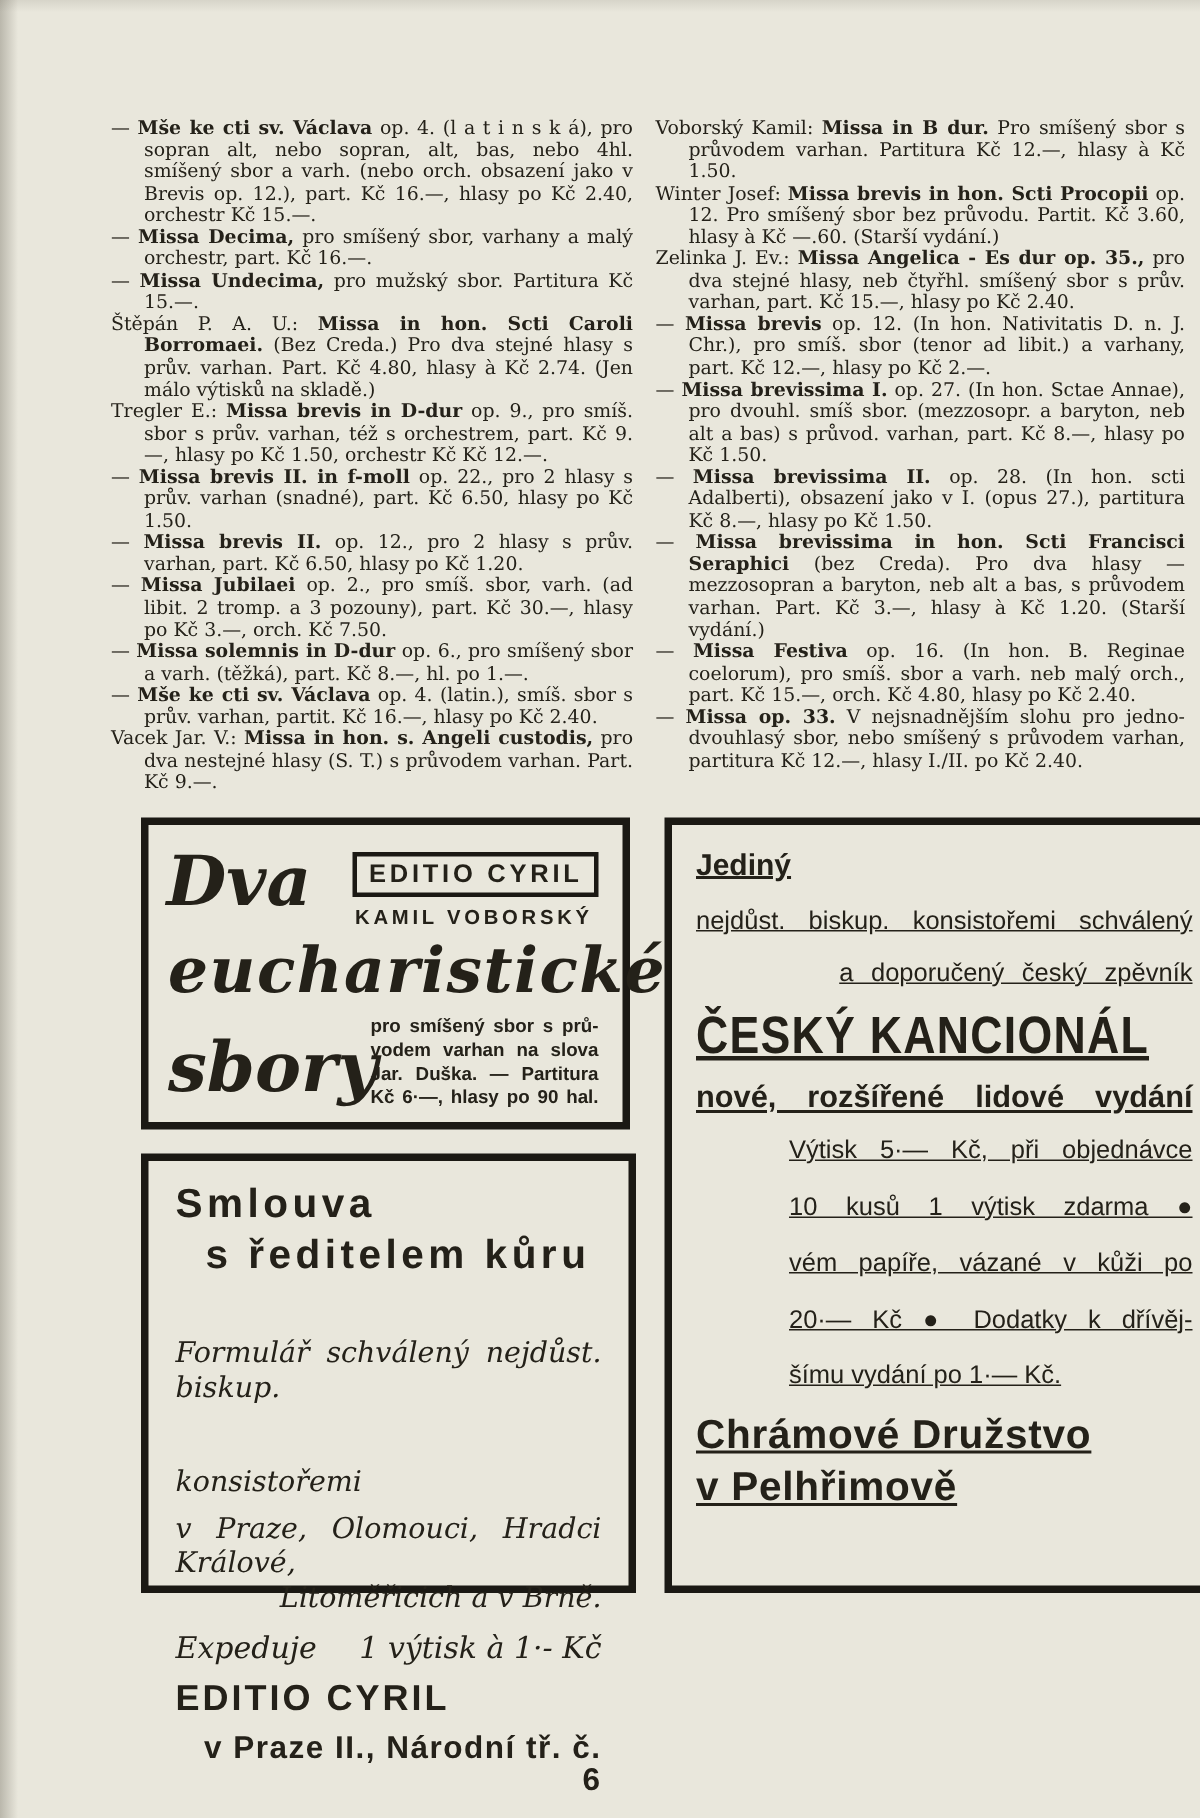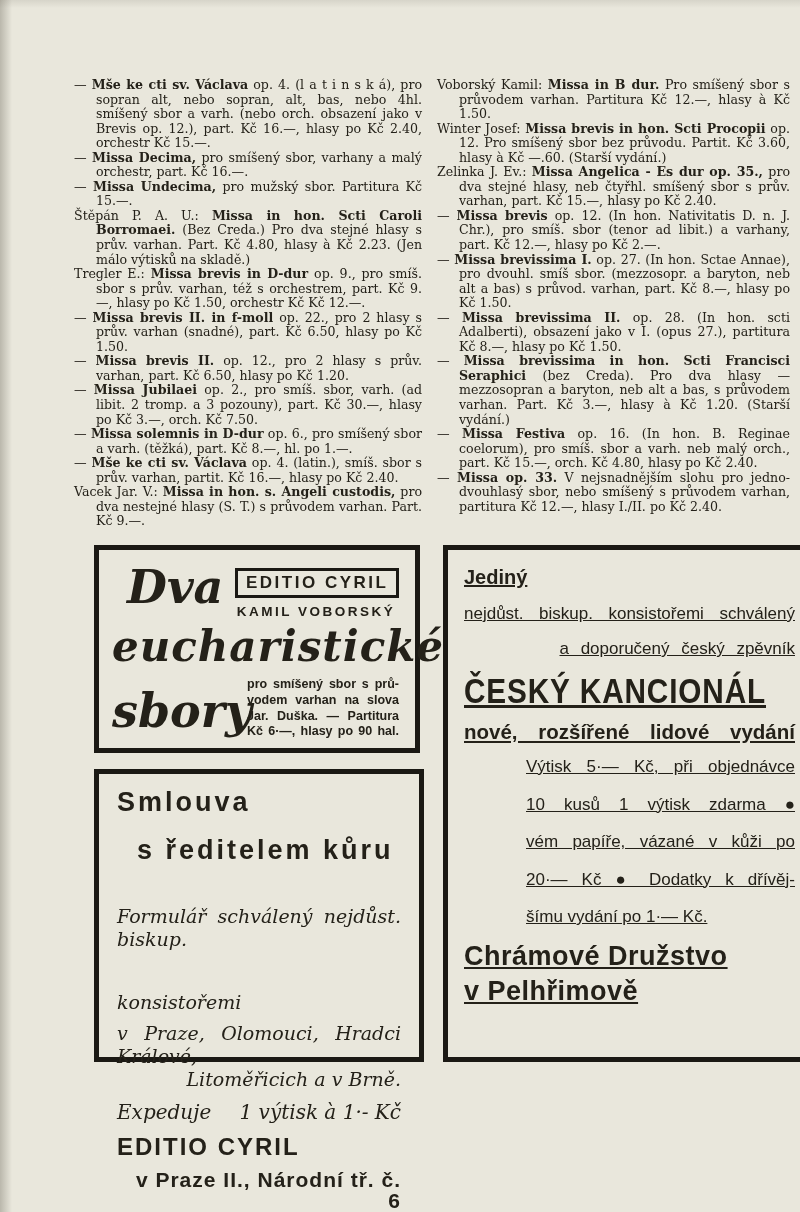--- a/index.html
+++ b/index.html
@@ -17,35 +17,35 @@
   .entry{margin:0;padding-left:22px;text-indent:-22px;}
   .entry b{font-weight:bold;}
 
   
   .adbox{position:absolute;border:5px solid #1b1914;box-sizing:border-box;background:transparent;}
   .ad1{left:94px;top:545px;width:326px;height:208px;}
   .ad2{left:94px;top:769px;width:330px;height:293px;}
   .ad3{left:443px;top:545px;width:372px;height:517px;text-decoration:underline;}
 
   
-  .ad1-dva{position:absolute;left:28px;top:14px;font:bold italic 46px/1 "DejaVu Serif",serif;text-align:right;}
+  .ad1-dva{position:absolute;left:12px;top:14px;font:bold italic 46px/1 "DejaVu Serif",serif;text-align:right;}
   .ad1-right{position:absolute;right:18px;top:18px;width:162px;text-align:center;}
   .ad1-editio{display:inline-block;border:3px solid #1b1914;padding:3px 8px 2px;
               font:bold 17px/1.1 "Liberation Sans",sans-serif;letter-spacing:2.5px;white-space:nowrap;}
   .ad1-kamil{margin-top:7px;font:bold 13.5px/1.1 "Liberation Sans",sans-serif;letter-spacing:2.5px;white-space:nowrap;}
   .ad1-euch{position:absolute;left:13px;top:76px;font:bold italic 42px/1 "DejaVu Serif",serif;letter-spacing:1px;white-space:nowrap;}
   .ad1-sbory{position:absolute;left:13px;top:138px;font:bold italic 46px/1 "DejaVu Serif",serif;}
   .ad1-details{position:absolute;right:16px;top:127px;width:152px;
                font:bold 12.5px/15.8px "Liberation Sans",sans-serif;}
   .ad1-details div{text-align:justify;text-align-last:justify;}
 
   
   .ad2-in{padding:14px 18px 0;}
   .ad2-h1{font:bold 27px/1.05 "Liberation Sans",sans-serif;letter-spacing:3px;}
-  .ad2-h2{font:bold 27px/1.05 "Liberation Sans",sans-serif;letter-spacing:3px;margin:20px 0 0 20px;white-space:nowrap;}
+  .ad2-h2{font:bold 27px/1.05 "Liberation Sans",sans-serif;letter-spacing:3px;margin:6px 0 0 20px;white-space:nowrap;}
   .ad2-approval{margin-top:13px;font:italic 19px/23px "DejaVu Serif",serif;}
   .ad2-approval div{text-align:justify;text-align-last:justify;margin-top:40px;}
   .ad2-approval div:last-child{text-align-last:left;}
   .ad2-cities1{margin-top:8px;font:italic 19px/23px "DejaVu Serif",serif;text-align:justify;text-align-last:justify;}
   .ad2-cities2{font:italic 19px/23px "DejaVu Serif",serif;text-align:right;}
   .ad2-row{display:flex;justify-content:space-between;align-items:flex-end;margin-top:1px;}
   .ad2-exp{font:italic 20px/1 "DejaVu Serif",serif;margin-top:10px;}
   .ad2-price{font:italic 20px/1 "DejaVu Serif",serif;}
   .ad2-editio{margin-top:13px;font:bold 24px/1 "Liberation Sans",sans-serif;letter-spacing:2px;}
   .ad2-addr{margin-top:10px;font:bold 21px/1 "Liberation Sans",sans-serif;text-align:right;letter-spacing:1px;}
@@ -77,21 +77,21 @@
   <div class="edge-top"></div>
 
   <div class="col col-left">
 
       <p class="entry"><span>— </span><b>Mše ke cti sv. Václava</b><span> op. 4. (l a t i n s k á), pro sopran alt, nebo sopran, alt, bas, nebo 4hl. smíšený sbor a varh. (nebo orch. obsazení jako v Brevis op. 12.), part. Kč 16.—, hlasy po Kč 2.40, orchestr Kč 15.—.</span></p>
 
       <p class="entry"><span>— </span><b>Missa Decima,</b><span> pro smíšený sbor, varhany a malý orchestr, part. Kč 16.—.</span></p>
 
       <p class="entry"><span>— </span><b>Missa Undecima,</b><span> pro mužský sbor. Partitura Kč 15.—.</span></p>
 
-      <p class="entry"><span>Štěpán P. A. U.: </span><b>Missa in hon. Scti Caroli Borromaei.</b><span> (Bez Creda.) Pro dva stejné hlasy s prův. varhan. Part. Kč 4.80, hlasy à Kč 2.23. (Jen málo výtisků na skladě.)</span></p>
+      <p class="entry"><span>Štěpán P. A. U.: </span><b>Missa in hon. Scti Caroli Borromaei.</b><span> (Bez Creda.) Pro dva stejné hlasy s prův. varhan. Part. Kč 4.80, hlasy à Kč 2.74. (Jen málo výtisků na skladě.)</span></p>
 
       <p class="entry"><span>Tregler E.: </span><b>Missa brevis in D-dur</b><span> op. 9., pro smíš. sbor s prův. varhan, též s orchestrem, part. Kč 9.—, hlasy po Kč 1.50, orchestr Kč Kč 12.—.</span></p>
 
       <p class="entry"><span>— </span><b>Missa brevis II. in f-moll</b><span> op. 22., pro 2 hlasy s prův. varhan (snadné), part. Kč 6.50, hlasy po Kč 1.50.</span></p>
 
       <p class="entry"><span>— </span><b>Missa brevis II.</b><span> op. 12., pro 2 hlasy s prův. varhan, part. Kč 6.50, hlasy po Kč 1.20.</span></p>
 
       <p class="entry"><span>— </span><b>Missa Jubilaei</b><span> op. 2., pro smíš. sbor, varh. (ad libit. 2 tromp. a 3 pozouny), part. Kč 30.—, hlasy po Kč 3.—, orch. Kč 7.50.</span></p>
 
       <p class="entry"><span>— </span><b>Missa solemnis in D-dur</b><span> op. 6., pro smíšený sbor a varh. (těžká), part. Kč 8.—, hl. po 1.—.</span></p>

